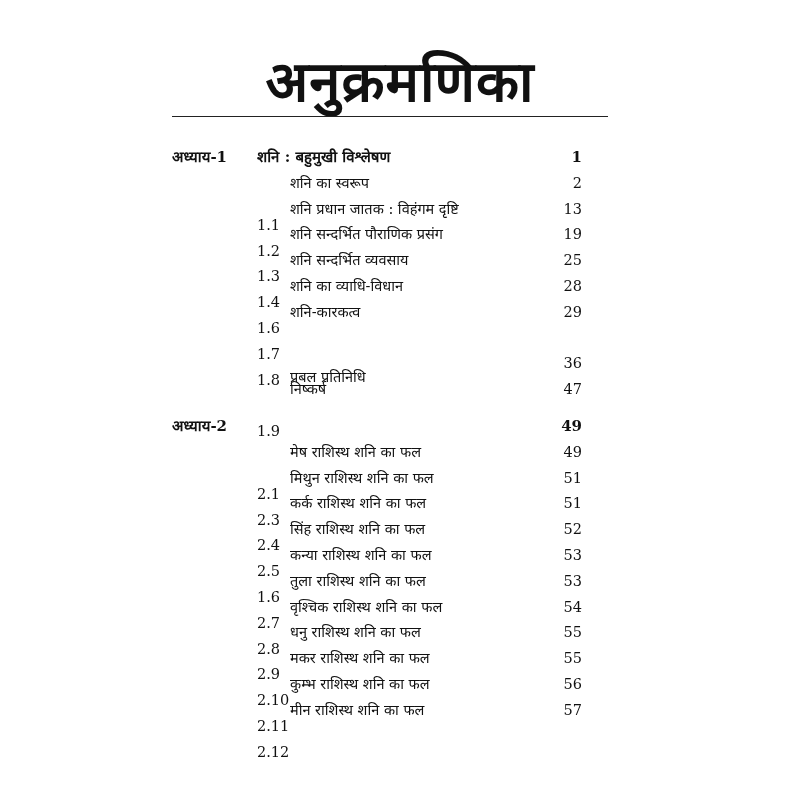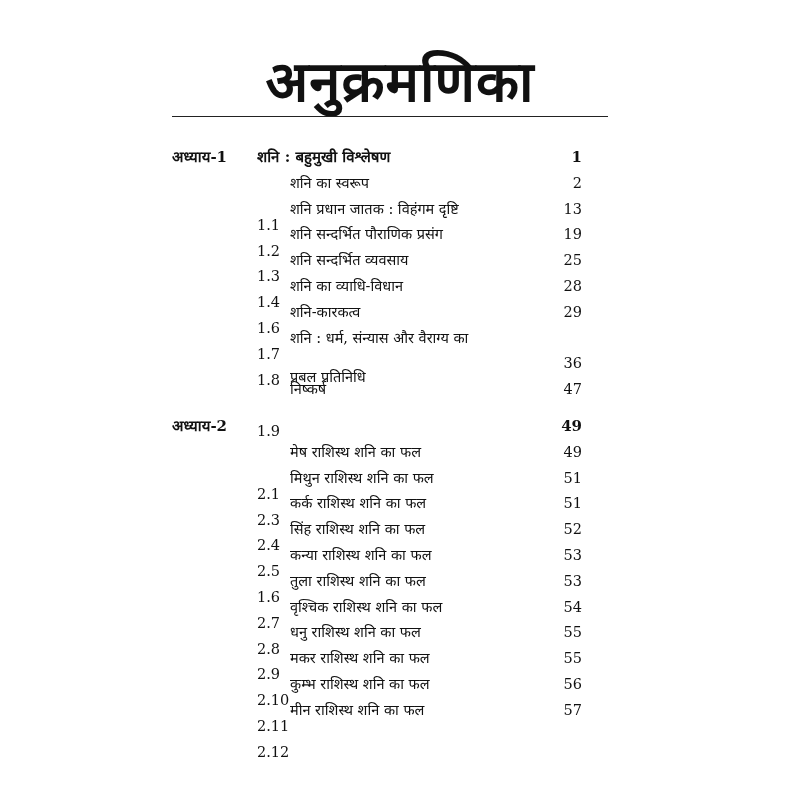--- a/index.html
+++ b/index.html
@@ -88,21 +88,20 @@
     <span class="sec-title">शनि का व्याधि-विधान</span>
     <span class="page-num">28</span>
   </div>
   <div class="row">
     <span class="sec-num">1.7</span>
     <span class="sec-title">शनि-कारकत्व</span>
     <span class="page-num">29</span>
   </div>
   <div class="row">
     <span class="sec-num">1.8</span>
-    <span class="sec-title">शनि : धर्म, संन्यास और वैराग्य का</span>
   </div>
   <div class="row">
     <span class="cont-title">प्रबल प्रतिनिधि</span>
     <span class="page-num">36</span>
   </div>
   <div class="row">
     <span class="sec-num">1.9</span>
     <span class="sec-title">निष्कर्ष</span>
     <span class="page-num">47</span>
   </div>

